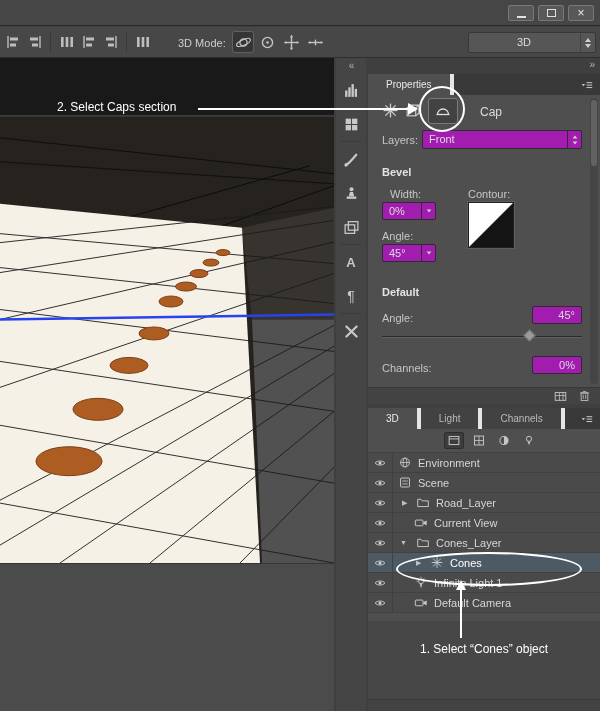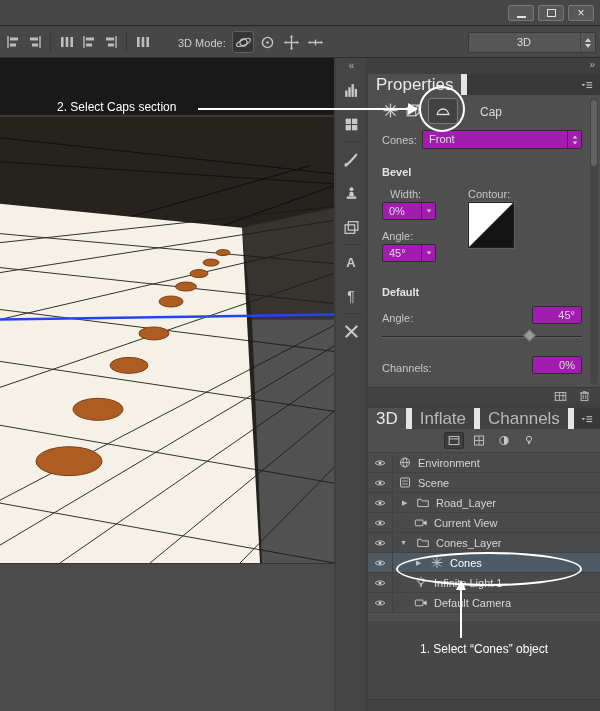--- a/index.html
+++ b/index.html
@@ -37,21 +37,21 @@
   .strip-icon{width:30px;height:34px;display:flex;align-items:center;justify-content:center;color:#c9c9c9;font-size:14px;}
   .strip-sep{height:1px;background:#3b3b3b;margin:0 5px;}
 
   
   .panels{position:absolute;left:368px;top:58px;width:232px;height:653px;background:#3f3f3f;}
   .panels-arrows{position:absolute;right:6px;top:1px;color:#b3b3b3;font-size:10px;letter-spacing:-1px;}
   .panel{position:absolute;left:0;width:232px;background:#4f4f4f;}
   #props{top:16px;height:330px;}
   #scenepanel{top:350px;height:303px;}
   .tabbar{position:absolute;left:0;top:0;right:0;height:21px;background:#393939;}
-  .tab{display:inline-block;height:21px;line-height:21px;padding:0 8px;font-size:17px;color:#b9b9b9;background:#424242;border-right:6px solid #e5e5e5;vertical-align:top;}
+  .tab{display:inline-block;height:21px;line-height:21px;padding:0 18px;font-size:10px;color:#b9b9b9;background:#424242;border-right:4px solid #e5e5e5;vertical-align:top;}
   .tab.active{background:#4f4f4f;color:#e9e9e9;}
   .panel-menu{position:absolute;right:4px;top:4px;width:18px;height:14px;color:#c0c0c0;}
 
   .lbl{position:absolute;font-size:11px;color:#c6c6c6;white-space:nowrap;}
   .lbl.b{font-weight:bold;color:#e3e3e3;}
   .field{position:absolute;background:#a21caf;border:1px solid #2d2d2d;border-radius:2px;font-size:11px;color:#dcdcdc;}
   .field .val{position:absolute;left:6px;top:2px;}
   .field .val.r{left:auto;right:6px;}
   .field .dd{position:absolute;right:0;top:0;bottom:0;width:14px;border-left:1px solid #2d2d2d;display:flex;align-items:center;justify-content:center;flex-direction:column;gap:2px;}
   .capbtn{position:absolute;left:60px;top:24px;width:30px;height:26px;background:#424242;border:1px solid #7a7a7a;border-radius:3px;display:flex;align-items:center;justify-content:center;color:#e2e2e2;}
@@ -450,21 +450,21 @@
       <span class="hdricon" style="left:36px"><svg width="17" height="17">
             <use href="#s-cube"></use>
           </svg></span>
       <div class="capbtn">
           <svg width="18" height="16">
             <use href="#s-cap"></use>
           </svg>
         </div>
       <span class="lbl" style="left:112px;top:31px;font-size:12px;color:#dcdcdc">Cap</span>
 
-      <span class="lbl" style="left:14px;top:60px">Cones:</span>
+      <span class="lbl" style="left:14px;top:60px">Layers:</span>
       <div class="field" style="left:54px;top:56px;width:160px;height:19px">
         <span class="val">Front</span>
         <span class="dd">
             <span class="tri-u" style="transform:scale(.8)"></span>
             <span class="tri-d" style="transform:scale(.8)"></span>
           </span>
       </div>
 
       <span class="lbl b" style="left:14px;top:92px">Bevel</span>
       <span class="lbl" style="left:22px;top:114px">Width:</span>
@@ -507,21 +507,21 @@
               </svg></span>
           <span><svg width="15" height="14">
                 <use href="#s-trash"></use>
               </svg></span>
         </span>
       </div>
     </div>
 
     <div class="panel" id="scenepanel">
       <div class="tabbar">
-        <span class="tab active">3D</span><span class="tab">Inflate</span><span class="tab">Channels</span>
+        <span class="tab active">3D</span><span class="tab">Light</span><span class="tab">Channels</span>
         <span class="panel-menu"><svg width="17" height="13">
               <use href="#s-panelmenu"></use>
             </svg></span>
       </div>
       <div class="filterbar">
         <span class="fb-icons">
           <span class="fb-btn active">
               <svg width="14" height="13">
                 <use href="#s-fscene"></use>
               </svg>

